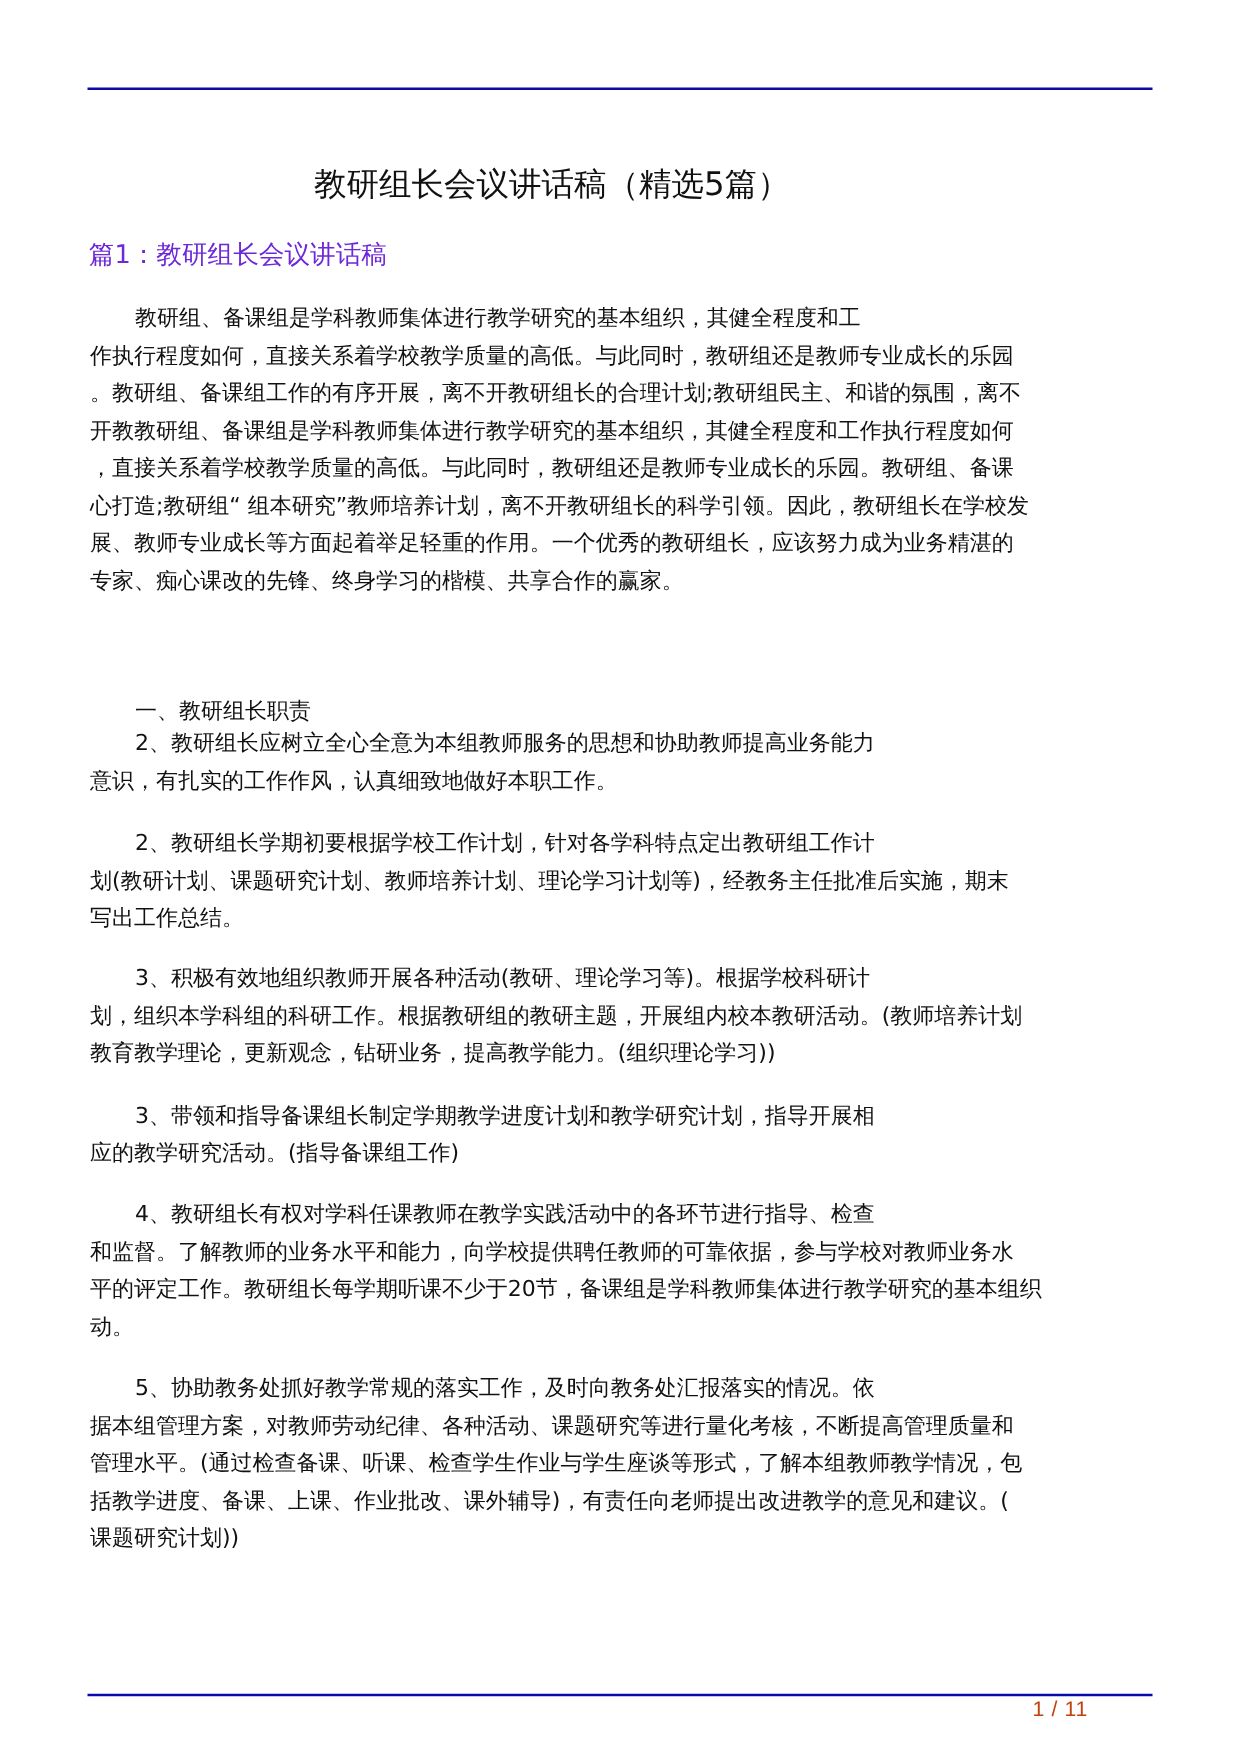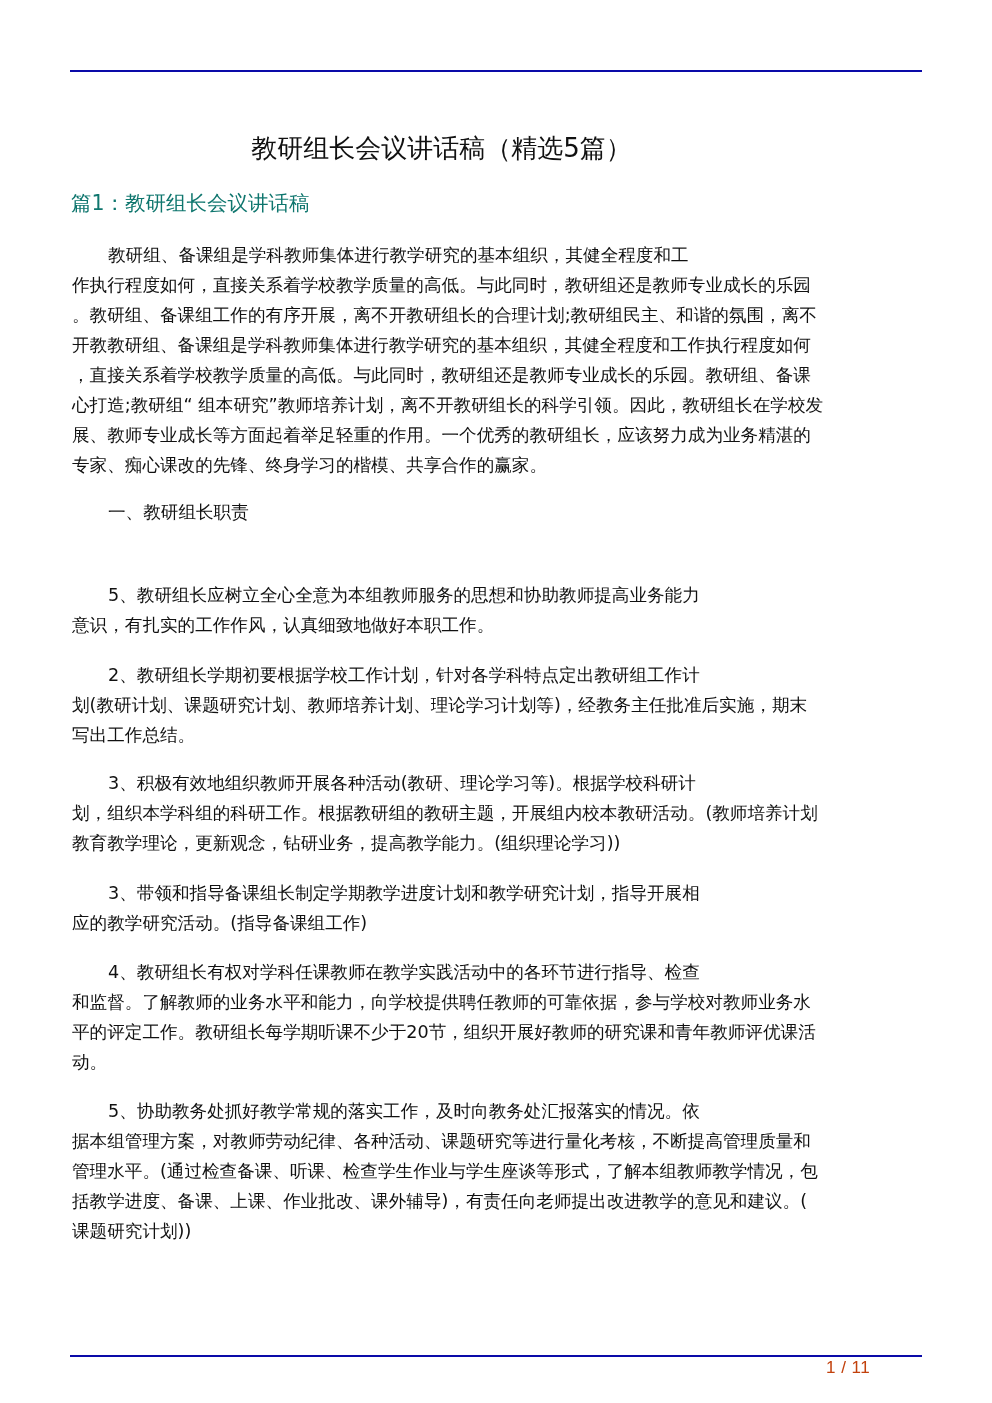--- a/index.html
+++ b/index.html
@@ -41,21 +41,21 @@
       text-align: center;
       font-size: 26px;
       color: #111111;
       line-height: 40px;
     }
     .section-heading {
       position: absolute;
       top: 187px;
       left: 71px;
       font-size: 20.5px;
-      color: #0f766e;
+      color: #6d28d9;
       line-height: 32px;
     }
     .para {
       position: absolute;
       left: 72px;
       width: 850px;
       font-size: 17.6px;
       line-height: 30px;
       color: #111111;
     }
@@ -79,26 +79,26 @@
   <span class="line indent">教研组、备课组是学科教师集体进行教学研究的基本组织，其健全程度和工</span>
   <span class="line">作执行程度如何，直接关系着学校教学质量的高低。与此同时，教研组还是教师专业成长的乐园</span>
   <span class="line">。教研组、备课组工作的有序开展，离不开教研组长的合理计划;教研组民主、和谐的氛围，离不</span>
   <span class="line">开教教研组、备课组是学科教师集体进行教学研究的基本组织，其健全程度和工作执行程度如何</span>
   <span class="line">，直接关系着学校教学质量的高低。与此同时，教研组还是教师专业成长的乐园。教研组、备课</span>
   <span class="line">心打造;教研组“ 组本研究”教师培养计划，离不开教研组长的科学引领。因此，教研组长在学校发</span>
   <span class="line">展、教师专业成长等方面起着举足轻重的作用。一个优秀的教研组长，应该努力成为业务精湛的</span>
   <span class="line">专家、痴心课改的先锋、终身学习的楷模、共享合作的赢家。</span>
 </div>
 
-<div class="para" style="top:498px;font-family:Liberation Mono, monospace;">
+<div class="para" style="top:554px;">
   <span class="line indent">一、教研组长职责</span>
 </div>
 
 <div class="para" style="top:580px;">
-  <span class="line indent">5、教研组长应树立全心全意为本组教师服务的思想和协助教师提高业务能力</span>
+  <span class="line indent">2、教研组长应树立全心全意为本组教师服务的思想和协助教师提高业务能力</span>
   <span class="line">意识，有扎实的工作作风，认真细致地做好本职工作。</span>
 </div>
 
 <div class="para" style="top:660px;">
   <span class="line indent">2、教研组长学期初要根据学校工作计划，针对各学科特点定出教研组工作计</span>
   <span class="line">划(教研计划、课题研究计划、教师培养计划、理论学习计划等)，经教务主任批准后实施，期末</span>
   <span class="line">写出工作总结。</span>
 </div>
 
 <div class="para" style="top:768px;">
@@ -108,21 +108,21 @@
 </div>
 
 <div class="para" style="top:878px;">
   <span class="line indent">3、带领和指导备课组长制定学期教学进度计划和教学研究计划，指导开展相</span>
   <span class="line">应的教学研究活动。(指导备课组工作)</span>
 </div>
 
 <div class="para" style="top:957px;">
   <span class="line indent">4、教研组长有权对学科任课教师在教学实践活动中的各环节进行指导、检查</span>
   <span class="line">和监督。了解教师的业务水平和能力，向学校提供聘任教师的可靠依据，参与学校对教师业务水</span>
-  <span class="line">平的评定工作。教研组长每学期听课不少于20节，组织开展好教师的研究课和青年教师评优课活</span>
+  <span class="line">平的评定工作。教研组长每学期听课不少于20节，备课组是学科教师集体进行教学研究的基本组织</span>
   <span class="line">动。</span>
 </div>
 
 <div class="para" style="top:1096px;">
   <span class="line indent">5、协助教务处抓好教学常规的落实工作，及时向教务处汇报落实的情况。依</span>
   <span class="line">据本组管理方案，对教师劳动纪律、各种活动、课题研究等进行量化考核，不断提高管理质量和</span>
   <span class="line">管理水平。(通过检查备课、听课、检查学生作业与学生座谈等形式，了解本组教师教学情况，包</span>
   <span class="line">括教学进度、备课、上课、作业批改、课外辅导)，有责任向老师提出改进教学的意见和建议。(</span>
   <span class="line">课题研究计划))</span>
 </div>

